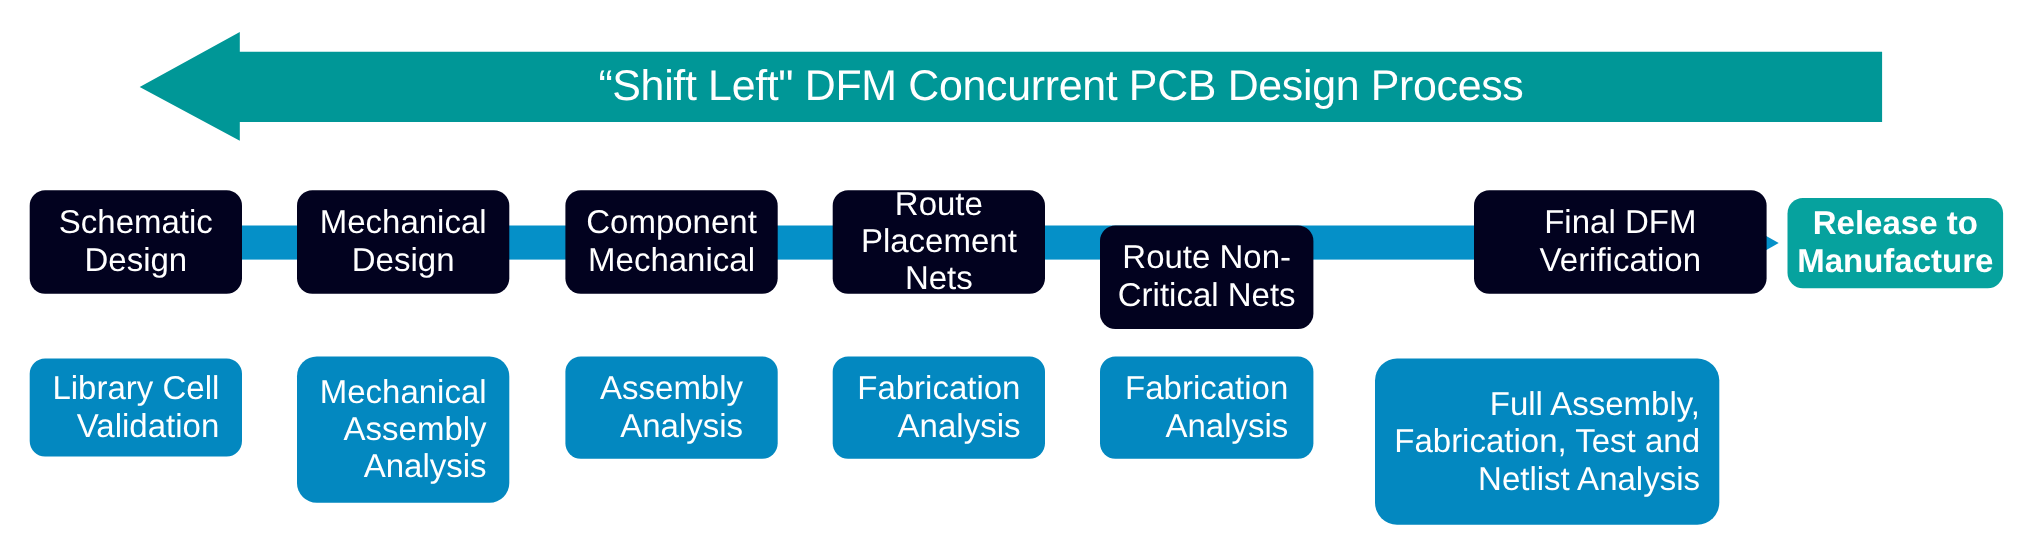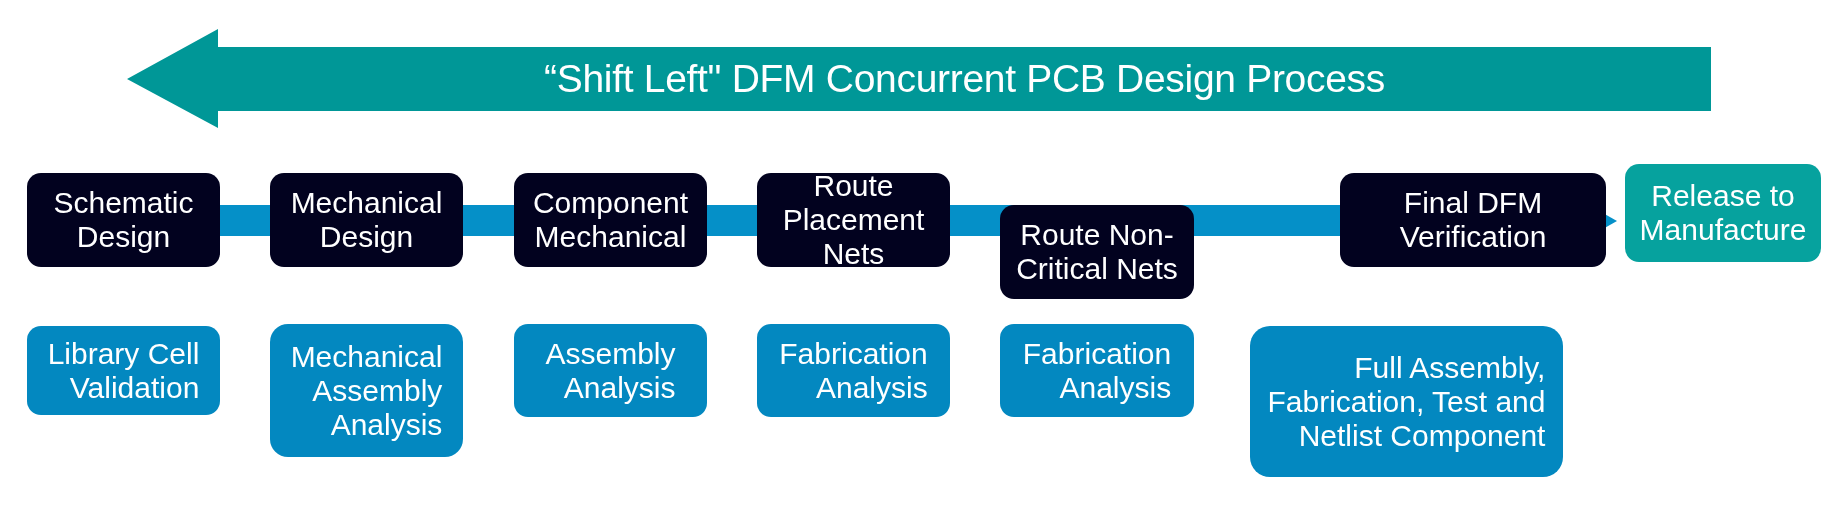--- a/index.html
+++ b/index.html
@@ -37,29 +37,29 @@
 Design</div>
 <div class="box stage" style="left:514px;width:193px;">Component
 Mechanical</div>
 <div class="box stage" style="left:757px;width:193px;">Route
 Placement Nets</div>
 <div class="box stage" style="left:1000px;width:194px;margin-top:32px;">Route Non-
 Critical Nets</div>
 <div class="box stage" style="left:1340px;width:266px;">Final DFM
 Verification</div>
 
-<div class="box release" style="left:1625px;top:164px;width:196px;height:98px;">Release to
+<div class="box release" style="left:1625px;top:180px;width:196px;height:82px;font-weight:bold;">Release to
 Manufacture</div>
 
 <div class="box analysis" style="left:27px;top:326px;width:193px;height:89px;">Library Cell
 Validation</div>
 <div class="box analysis" style="left:270px;top:324px;width:193px;height:133px;border-radius:18px;">Mechanical
 Assembly
 Analysis</div>
 <div class="box analysis" style="left:514px;top:324px;width:193px;height:93px;">Assembly
 Analysis</div>
 <div class="box analysis" style="left:757px;top:324px;width:193px;height:93px;">Fabrication
 Analysis</div>
 <div class="box analysis" style="left:1000px;top:324px;width:194px;height:93px;">Fabrication
 Analysis</div>
 <div class="box analysis" style="left:1250px;top:326px;width:313px;height:151px;border-radius:20px;">Full Assembly,
 Fabrication, Test and
-Netlist  Component</div>
+Netlist  Analysis</div>
 
 </body></html>

